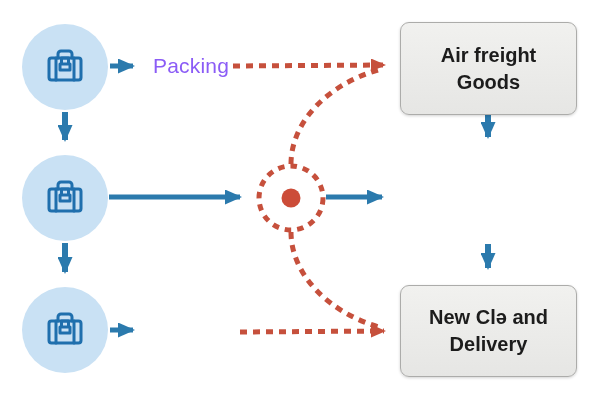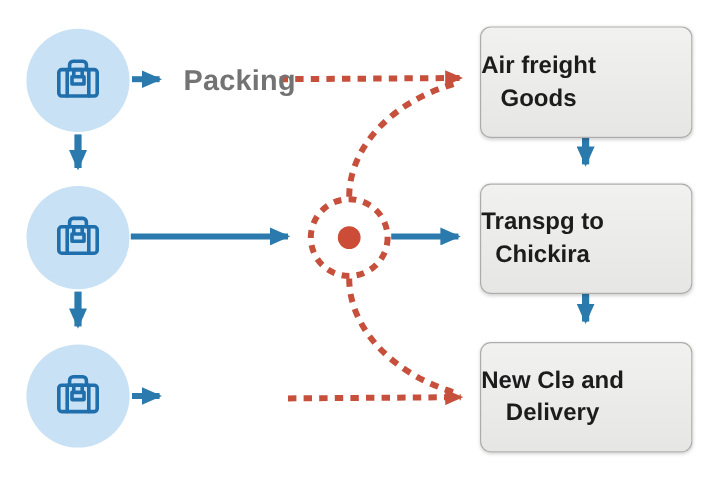--- a/index.html
+++ b/index.html
@@ -11,29 +11,29 @@
     font-family:"Liberation Sans","DejaVu Sans",sans-serif;
   }
   .connectors{position:absolute;left:0;top:0;width:600px;height:400px;z-index:1;}
   .node-circle{
     position:absolute;width:86px;height:86px;border-radius:50%;
     background:#c9e1f4;z-index:2;
     display:flex;align-items:center;justify-content:center;
   }
   .flow-label{
     position:absolute;z-index:3;
-    font-weight:700;font-size:24px;color:#737373;
+    font-weight:400;font-size:21px;color:#8b5cf6;
     letter-spacing:0.2px;white-space:nowrap;
   }
   .stage-box{
     position:absolute;left:400px;width:175px;z-index:2;
     background:linear-gradient(180deg,#f1f1ef 0%,#e6e6e4 100%);
     border:1.6px solid #acacaa;border-radius:9px;
     box-shadow:0 1px 3px rgba(0,0,0,0.18);
-    display:flex;align-items:center;justify-content:flex-start;
+    display:flex;align-items:center;justify-content:center;
   }
   .stage-box .box-label{
     font-weight:700;font-size:20px;color:#1c1c1c;
     text-align:center;white-space:pre-line;line-height:1.35;
   }
 </style>
 </head>
 <body>
 
 <div class="stage">
@@ -102,22 +102,18 @@
       </g>
     </svg>
   </div>
 
   <div class="flow-label" style="left:153px;top:54px;">Packing</div>
 
   <div class="stage-box" style="top:22px;height:91px;">
     <div class="box-label">Air freight
 Goods</div>
   </div>
-  <div class="stage-box" style="top:153px;height:90px;">
-    <div class="box-label">Transpg to
-Chickira</div>
-  </div>
   <div class="stage-box" style="top:285px;height:90px;">
     <div class="box-label">New Clə and
 Delivery</div>
   </div>
 
 </div>
 
 </body></html>

